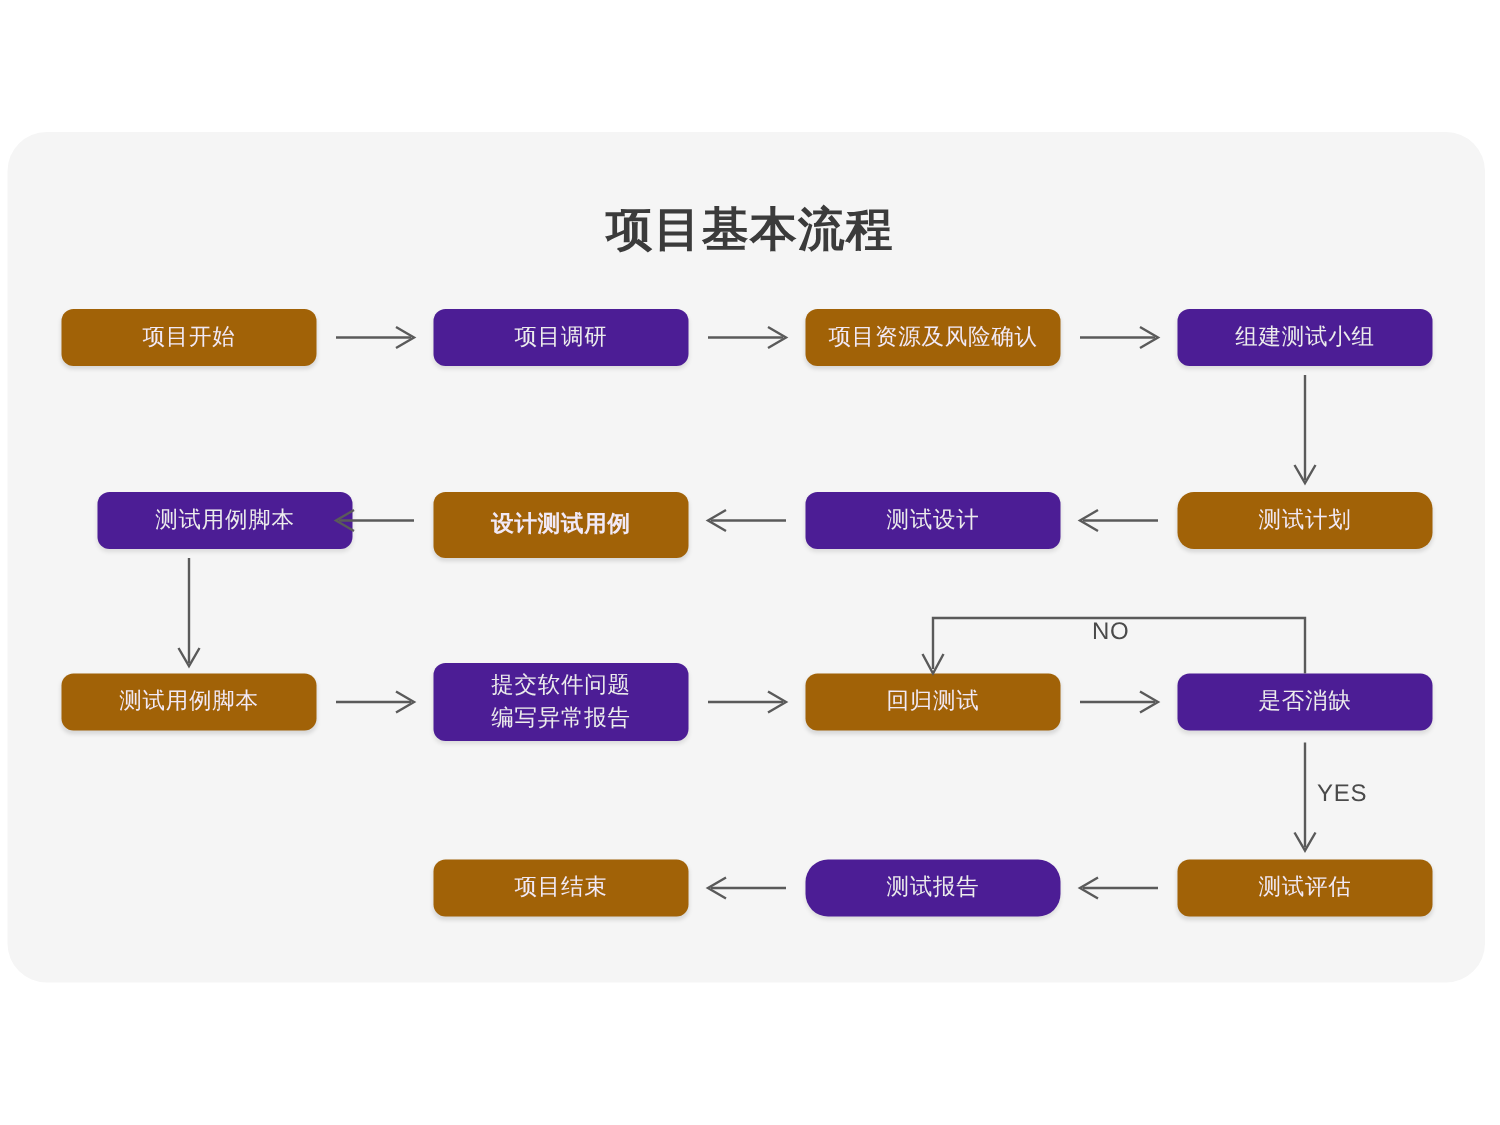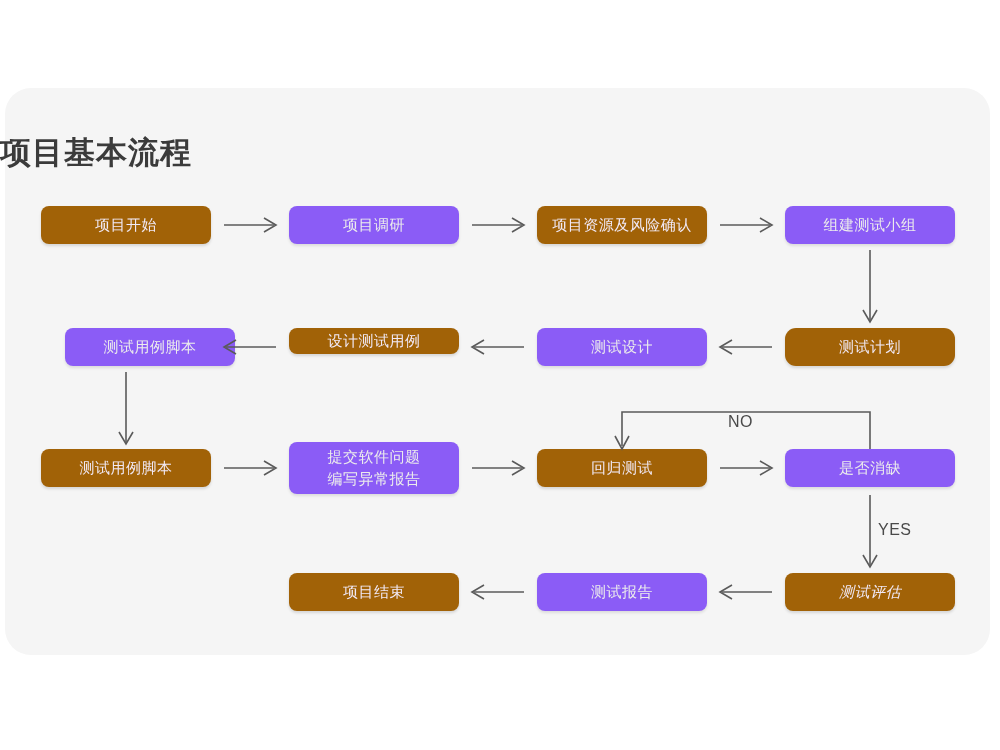--- a/index.html
+++ b/index.html
@@ -23,20 +23,21 @@
     height: 567px;
     background: #f5f5f5;
     border-radius: 26px;
   }
 
   #page-title {
     position: absolute;
     left: 0;
     top: 132px;
     width: 1000px;
+    text-align: center;
     font-size: 31px;
     font-weight: 700;
     color: #3b3b3b;
     letter-spacing: 1px;
     white-space: pre;
   }
 
   .node {
     position: absolute;
     box-sizing: border-box;
@@ -50,21 +51,21 @@
     white-space: pre-line;
     letter-spacing: 0.5px;
     user-select: none;
   }
   .node.purple {
     background: #a16207;
     color: #f1e9f6;
     box-shadow: 0 2px 3px rgba(0,0,0,0.13);
   }
   .node.gray {
-    background: #8b5cf6;
+    background: #4c1d95;
     color: #ececec;
     box-shadow: 0 2px 3px rgba(0,0,0,0.10);
   }
 
   .conn {
     position: absolute;
     overflow: visible;
     pointer-events: none;
   }
   .conn line, .conn polyline, .conn path {
@@ -91,40 +92,40 @@
 <div class="node purple" style="left:41px;  top:206px; width:170px; height:38px;">项目开始</div>
 
 <div class="node gray" style="left:289px; top:206px; width:170px; height:38px;">项目调研</div>
 
 <div class="node purple" style="left:537px; top:206px; width:170px; height:38px;">项目资源及风险确认</div>
 
 <div class="node gray" style="left:785px; top:206px; width:170px; height:38px;">组建测试小组</div>
 
 <div class="node gray" style="left:41px;  top:328px; width:170px; height:38px;margin-left:24px;">测试用例脚本</div>
 
-<div class="node purple" style="left:289px; top:328px; width:170px; height:26px;">设计测试用例</div>
+<div class="node purple" style="left:289px; top:328px; width:170px; height:44px;font-weight:bold;">设计测试用例</div>
 
 <div class="node gray" style="left:537px; top:328px; width:170px; height:38px;">测试设计</div>
 
 <div class="node purple" style="left:785px; top:328px; width:170px; height:38px;border-radius:11px;">测试计划</div>
 
 <div class="node purple" style="left:41px;  top:449px; width:170px; height:38px;">测试用例脚本</div>
 
 <div class="node gray" style="left:289px; top:442px; width:170px; height:52px;">提交软件问题
 编写异常报告</div>
 
 <div class="node purple" style="left:537px; top:449px; width:170px; height:38px;">回归测试</div>
 
 <div class="node gray" style="left:785px; top:449px; width:170px; height:38px;">是否消缺</div>
 
 <div class="node purple" style="left:289px; top:573px; width:170px; height:38px;">项目结束</div>
 
-<div class="node gray" style="left:537px; top:573px; width:170px; height:38px;">测试报告</div>
-
-<div class="node purple" style="left:785px; top:573px; width:170px; height:38px;font-style:italic;">测试评估</div>
+<div class="node gray" style="left:537px; top:573px; width:170px; height:38px;border-radius:15px;">测试报告</div>
+
+<div class="node purple" style="left:785px; top:573px; width:170px; height:38px;">测试评估</div>
 
 <svg class="conn" style="left:222px; top:211px;" width="58" height="28">
   <line x1="2" y1="14" x2="52" y2="14"></line>
   <polyline points="42,7 54,14 42,21"></polyline>
 </svg>
 
 <svg class="conn" style="left:470px; top:211px;" width="58" height="28">
   <line x1="2" y1="14" x2="52" y2="14"></line>
   <polyline points="42,7 54,14 42,21"></polyline>
 </svg>

